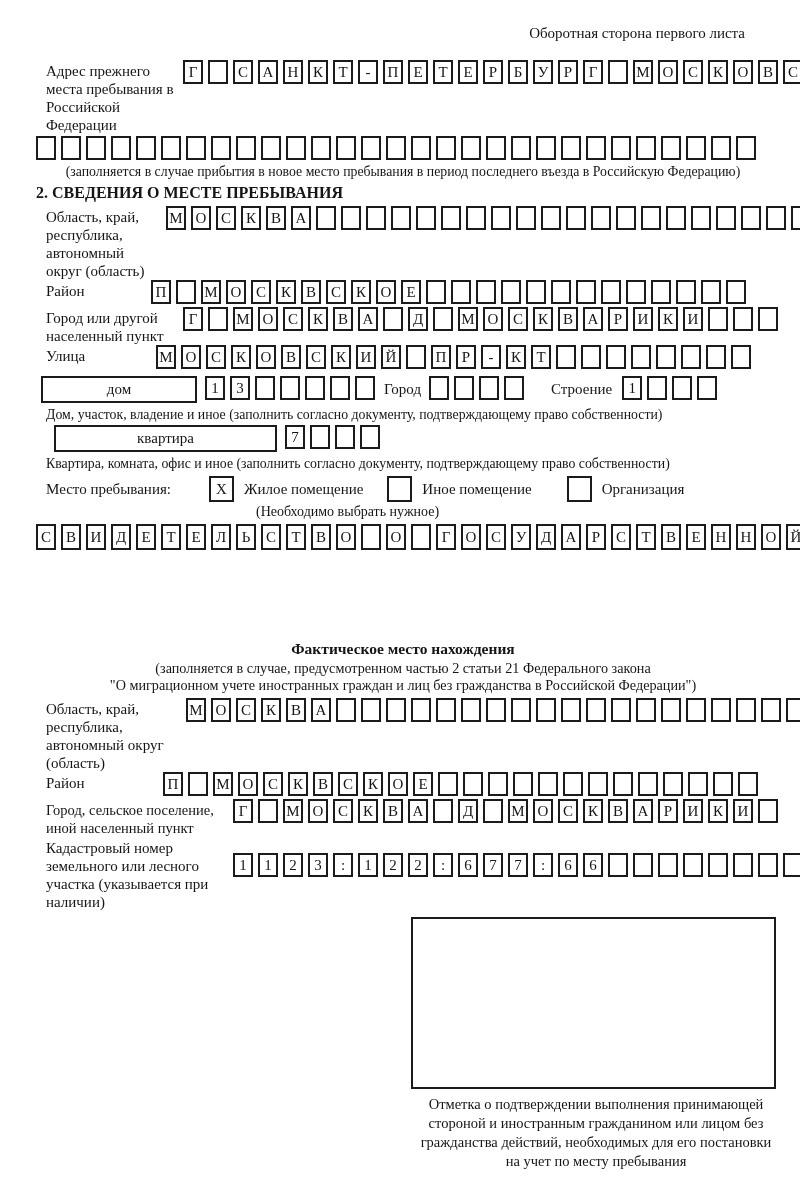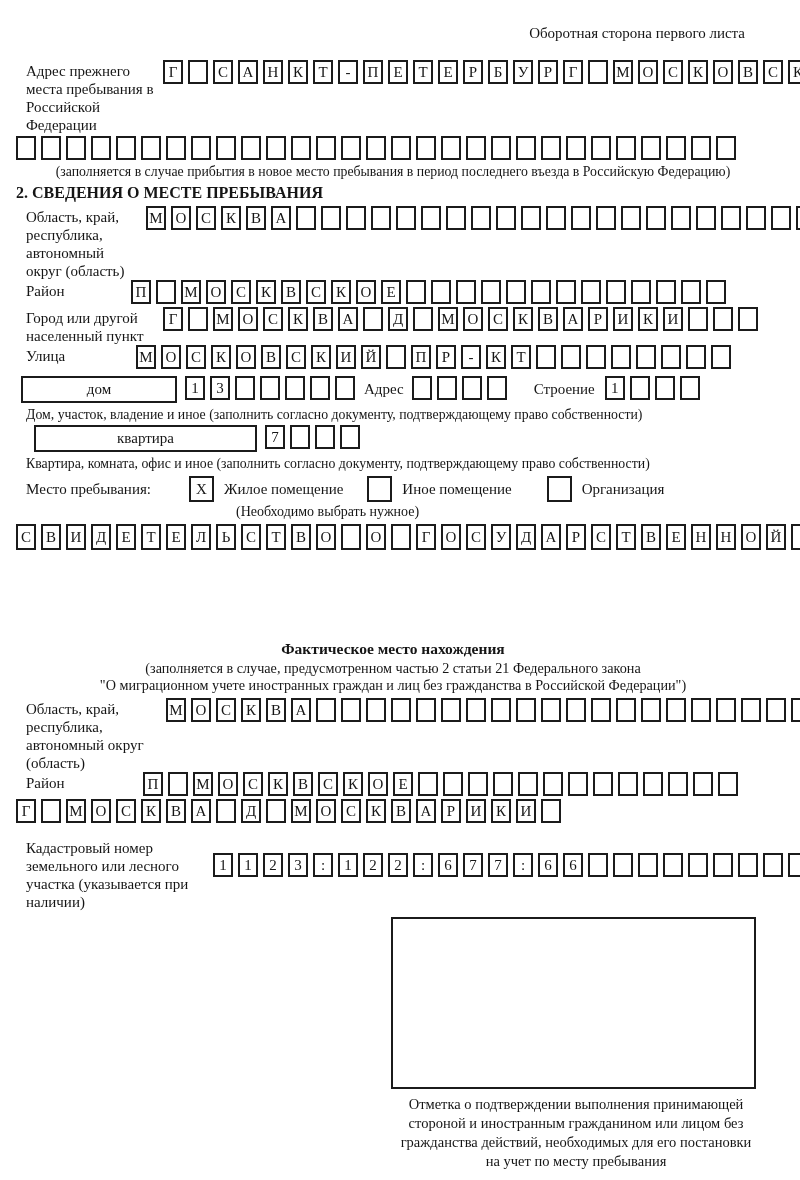--- a/index.html
+++ b/index.html
@@ -1,18 +1,18 @@
 <!DOCTYPE html>
 <html><head>
 <meta charset="utf-8">
 <style>
   html,body { margin:0; padding:0; background:#ffffff; }
   .page {
     position:relative; width:800px; height:1180px; box-sizing:border-box;
-    padding:25px 30px 0 16px; background:#fff; color:#151515;
+    padding:25px 30px 0 36px; background:#fff; color:#151515;
     font-family:"Liberation Serif", serif; overflow:hidden;
   }
   .top-note { text-align:right; padding-right:25px; font-size:15px; height:18px; }
 
   .frow { display:flex; align-items:flex-start; }
   .flabel { box-sizing:border-box; flex-shrink:0; padding:2px 4px 0 10px; font-size:15px; line-height:18px; }
   .w147 { flex-basis:147px; } .w130 { flex-basis:130px; } .w115 { flex-basis:115px; }
   .w120 { flex-basis:120px; } .w220 { flex-basis:220px; } .w150 { flex-basis:150px; }
   .w127 { flex-basis:127px; } .w197 { flex-basis:197px; }
   .small-label { font-size:14.5px; }
@@ -104,21 +104,21 @@
   </div>
 
   <div class="frow">
     <div class="flabel w120">Улица</div>
     <div class="cellrow"><span class="cell">М</span><span class="cell">О</span><span class="cell">С</span><span class="cell">К</span><span class="cell">О</span><span class="cell">В</span><span class="cell">С</span><span class="cell">К</span><span class="cell">И</span><span class="cell">Й</span><span class="cell"></span><span class="cell">П</span><span class="cell">Р</span><span class="cell">-</span><span class="cell">К</span><span class="cell">Т</span><span class="cell"></span><span class="cell"></span><span class="cell"></span><span class="cell"></span><span class="cell"></span><span class="cell"></span><span class="cell"></span><span class="cell"></span></div>
   </div>
 
   <div class="house-row">
     <div class="wide-box house-box">дом</div>
     <div class="cellrow"><span class="cell">1</span><span class="cell">3</span><span class="cell"></span><span class="cell"></span><span class="cell"></span><span class="cell"></span><span class="cell"></span></div>
-    <div class="inline-label" style="margin:0 8px 0 4px;">Адрес</div>
+    <div class="inline-label" style="margin:0 8px 0 4px;">Город</div>
     <div class="cellrow"><span class="cell"></span><span class="cell"></span><span class="cell"></span><span class="cell"></span></div>
     <div class="inline-label" style="margin:0 10px 0 22px;">Строение</div>
     <div class="cellrow"><span class="cell">1</span><span class="cell"></span><span class="cell"></span><span class="cell"></span></div>
   </div>
   <div class="note left">Дом, участок, владение и иное (заполнить согласно документу, подтверждающему право собственности)</div>
 
   <div class="apt-row">
     <div class="wide-box apt-box">квартира</div>
     <div class="cellrow"><span class="cell">7</span><span class="cell"></span><span class="cell"></span><span class="cell"></span></div>
   </div>
@@ -154,20 +154,21 @@
       <div class="cellrow"><span class="cell"></span><span class="cell"></span><span class="cell"></span><span class="cell"></span><span class="cell"></span><span class="cell"></span><span class="cell"></span><span class="cell"></span><span class="cell"></span><span class="cell"></span><span class="cell"></span><span class="cell"></span><span class="cell"></span><span class="cell"></span><span class="cell"></span><span class="cell"></span><span class="cell"></span><span class="cell"></span><span class="cell"></span><span class="cell"></span><span class="cell"></span><span class="cell"></span><span class="cell"></span></div>
     </div>
   </div>
 
   <div class="frow">
     <div class="flabel w127">Район</div>
     <div class="cellrow"><span class="cell">П</span><span class="cell"></span><span class="cell">М</span><span class="cell">О</span><span class="cell">С</span><span class="cell">К</span><span class="cell">В</span><span class="cell">С</span><span class="cell">К</span><span class="cell">О</span><span class="cell">Е</span><span class="cell"></span><span class="cell"></span><span class="cell"></span><span class="cell"></span><span class="cell"></span><span class="cell"></span><span class="cell"></span><span class="cell"></span><span class="cell"></span><span class="cell"></span><span class="cell"></span><span class="cell"></span><span class="cell"></span></div>
   </div>
 
   <div class="frow city-block">
+    <div class="flabel w197 small-label">Город, сельское поселение, иной населенный пункт</div>
     <div class="cellrow"><span class="cell">Г</span><span class="cell"></span><span class="cell">М</span><span class="cell">О</span><span class="cell">С</span><span class="cell">К</span><span class="cell">В</span><span class="cell">А</span><span class="cell"></span><span class="cell">Д</span><span class="cell"></span><span class="cell">М</span><span class="cell">О</span><span class="cell">С</span><span class="cell">К</span><span class="cell">В</span><span class="cell">А</span><span class="cell">Р</span><span class="cell">И</span><span class="cell">К</span><span class="cell">И</span><span class="cell"></span></div>
   </div>
 
   <div class="frow region-block">
     <div class="flabel w197">Кадастровый номер земельного или лесного участка (указывается при наличии)</div>
     <div class="cells-col pad-top16">
       <div class="cellrow"><span class="cell">1</span><span class="cell">1</span><span class="cell">2</span><span class="cell">3</span><span class="cell">:</span><span class="cell">1</span><span class="cell">2</span><span class="cell">2</span><span class="cell">:</span><span class="cell">6</span><span class="cell">7</span><span class="cell">7</span><span class="cell">:</span><span class="cell">6</span><span class="cell">6</span><span class="cell"></span><span class="cell"></span><span class="cell"></span><span class="cell"></span><span class="cell"></span><span class="cell"></span><span class="cell"></span></div>
       <div class="cellrow"><span class="cell"></span><span class="cell"></span><span class="cell"></span><span class="cell"></span><span class="cell"></span><span class="cell"></span><span class="cell"></span><span class="cell"></span><span class="cell"></span><span class="cell"></span><span class="cell"></span><span class="cell"></span><span class="cell"></span><span class="cell"></span><span class="cell"></span><span class="cell"></span><span class="cell"></span><span class="cell"></span><span class="cell"></span><span class="cell"></span><span class="cell"></span><span class="cell"></span></div>
     </div>
   </div>

